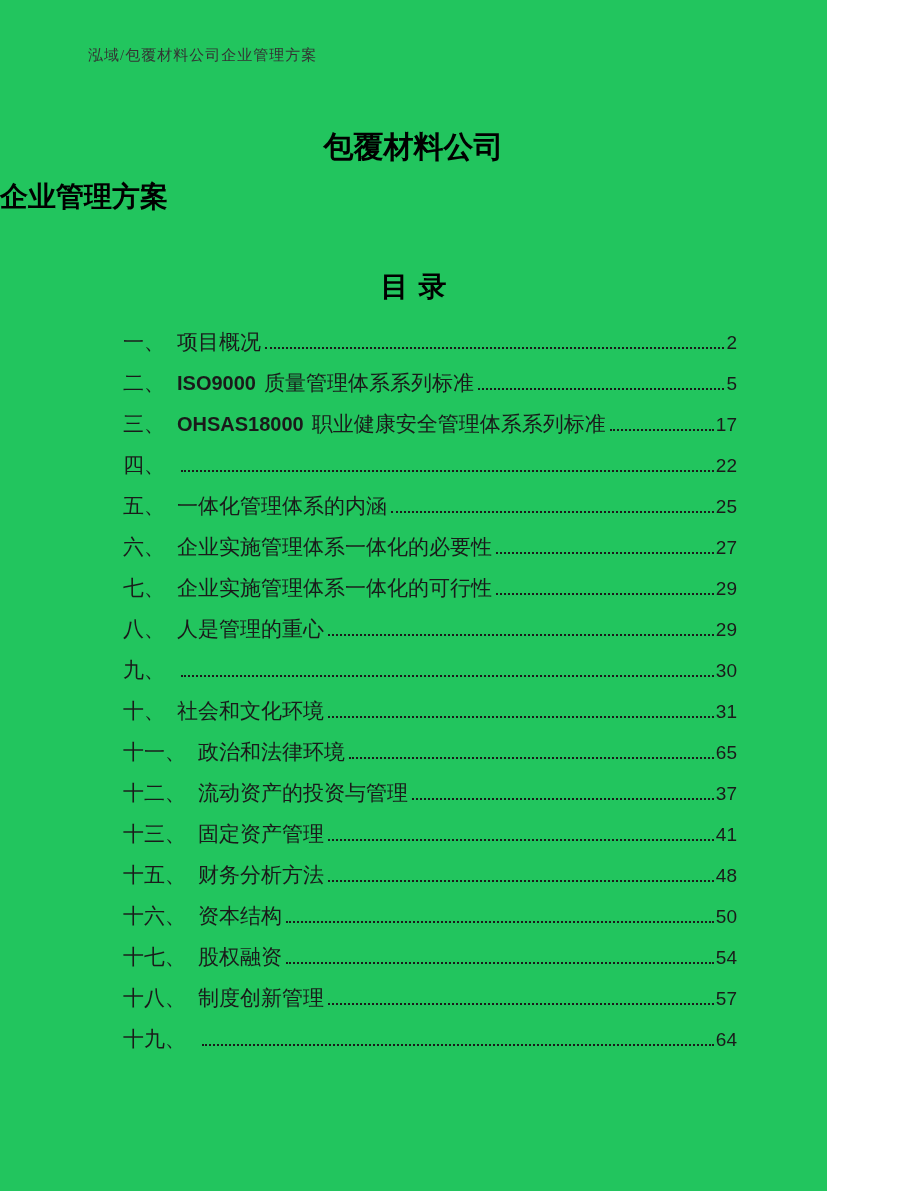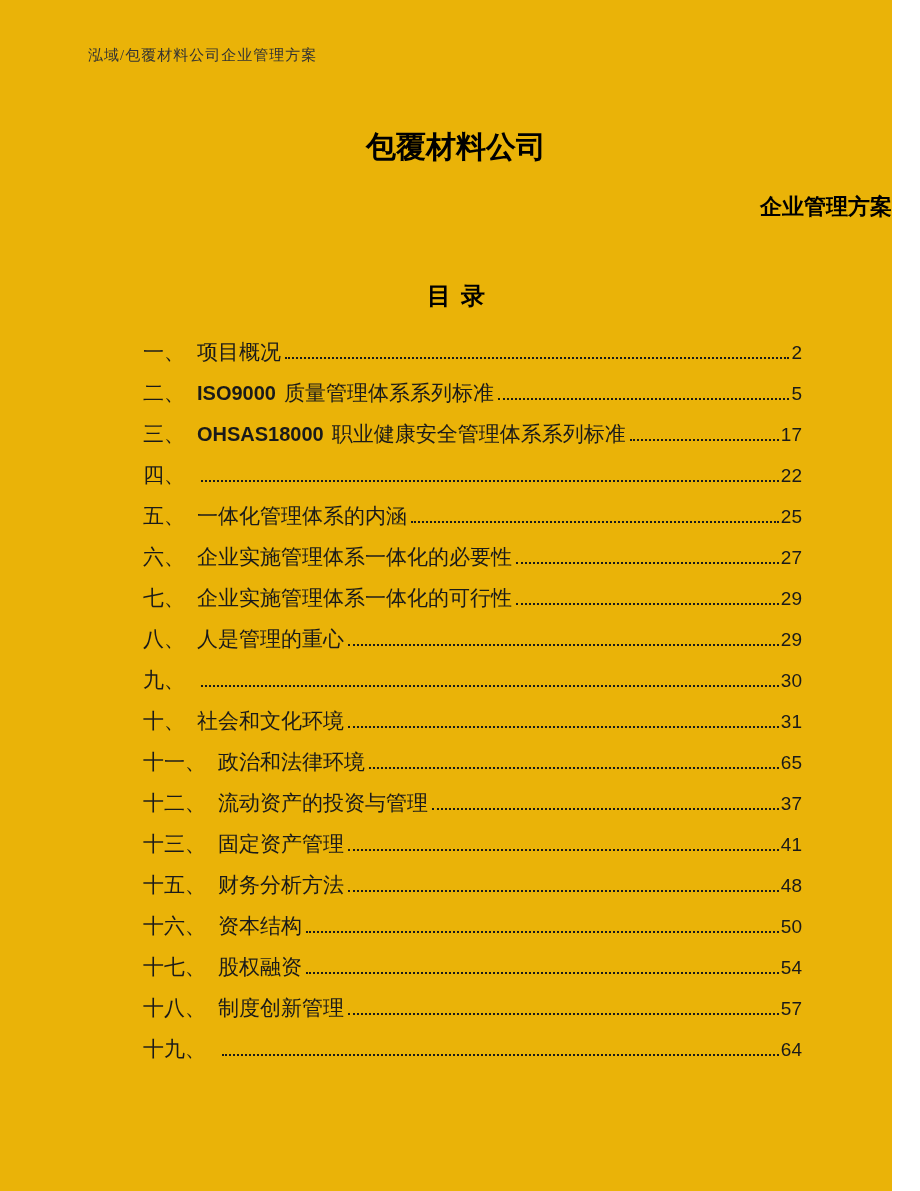--- a/index.html
+++ b/index.html
@@ -1,25 +1,24 @@
 <!DOCTYPE html>
 <html><head>
 <meta charset="utf-8">
 <style>
   html, body { margin: 0; padding: 0; background: #ffffff; }
   .page {
     position: relative;
-    width: 892px;
+    width: 827px;
     height: 1191px;
-    background: #eab308;
+    background: #22c55e;
     color: #1a1a1a;
     font-family: "Liberation Serif", serif;
     overflow: hidden;
     box-sizing: border-box;
-    padding-left: 20px;
   }
   .page-header {
     position: absolute;
     left: 88px;
     top: 46px;
     font-size: 15px;
     letter-spacing: 1px;
     color: #333333;
     font-family: "Liberation Serif", serif;
   }
@@ -27,34 +26,34 @@
   .doc-title-line1 {
     margin: 12px;
     text-align: center;
     font-family: "Liberation Sans", sans-serif;
     font-weight: bold;
     font-size: 30px;
     line-height: 34px;
     color: #000000;
   }
   .doc-title-line2 {
-    margin: 26px 0 0 0;
-    text-align: right;
-    font-family: "Liberation Sans", sans-serif;
-    font-weight: bold;
-    font-size: 22px;
+    margin: 16px 0 0 0;
+    text-align: left;
+    font-family: "Liberation Sans", sans-serif;
+    font-weight: bold;
+    font-size: 28px;
     line-height: 34px;
     color: #000000;
   }
   .toc-heading {
     margin: 58px 0 0 0;
     text-align: center;
     font-family: "Liberation Serif", serif;
     font-weight: bold;
-    font-size: 24px;
+    font-size: 28px;
     line-height: 29px;
     letter-spacing: 10px;
     text-indent: 10px; 
     color: #000000;
   }
   .toc-list {
     margin: 21px 90px 0 123px;
   }
   .toc-row {
     display: flex;

